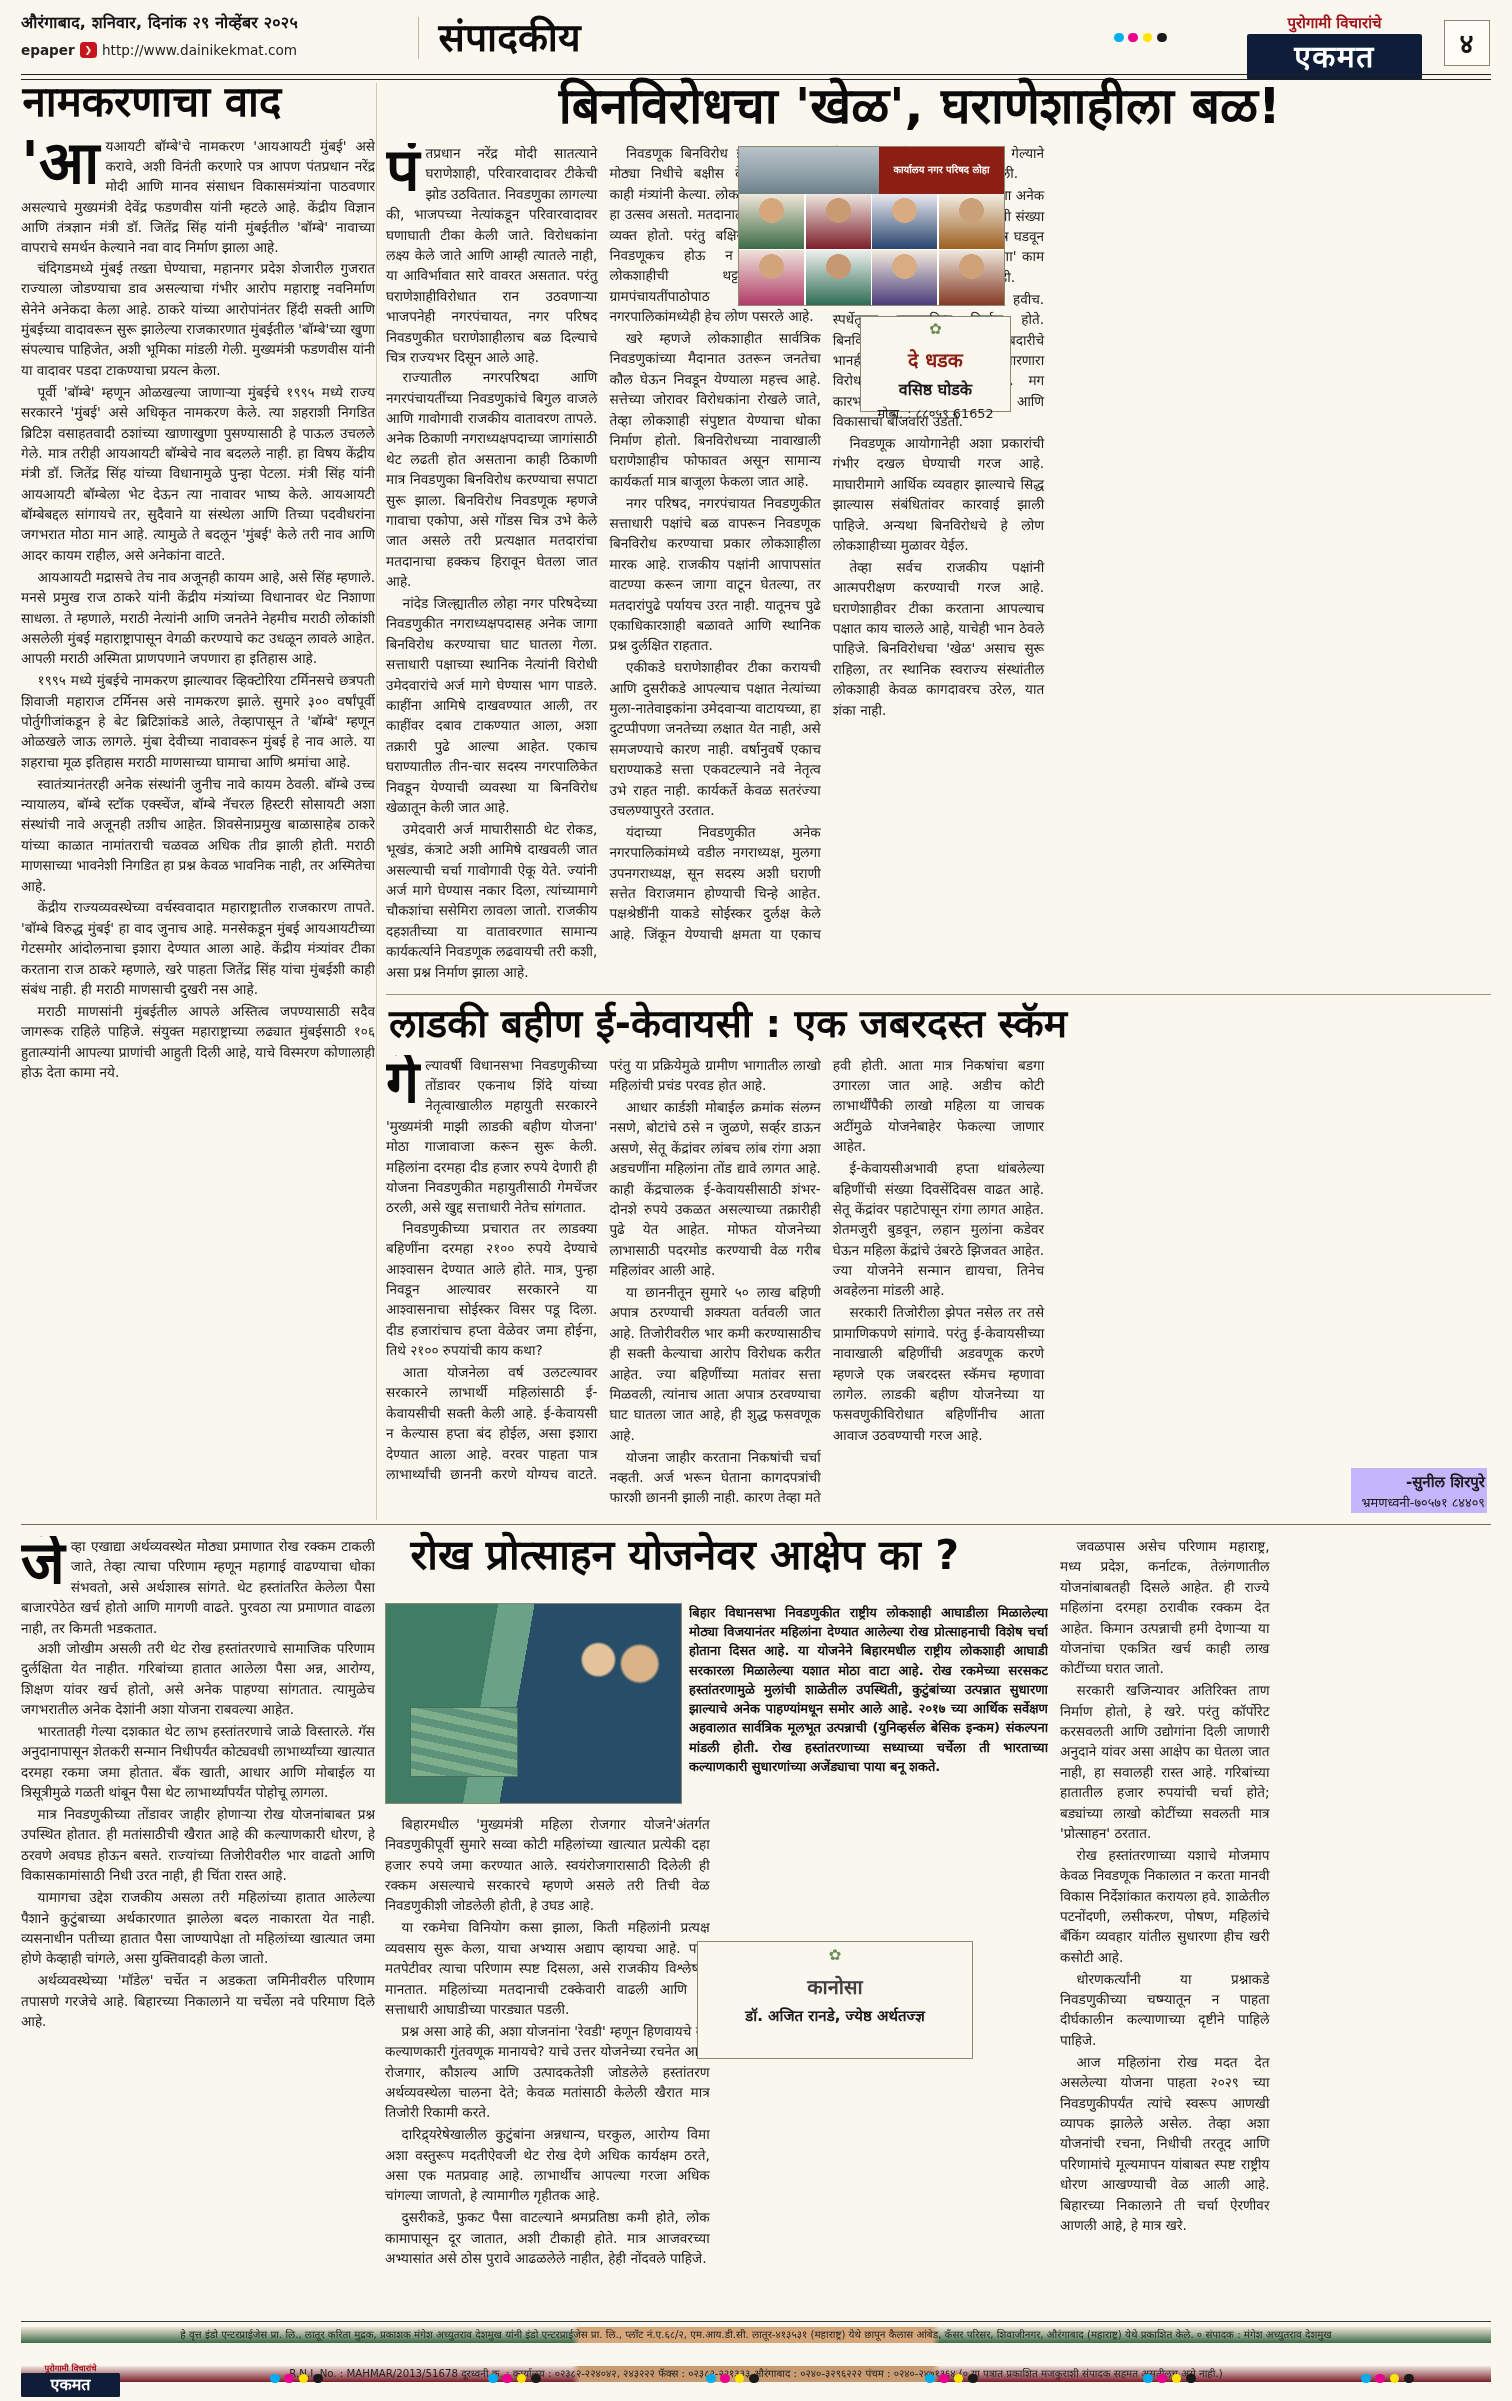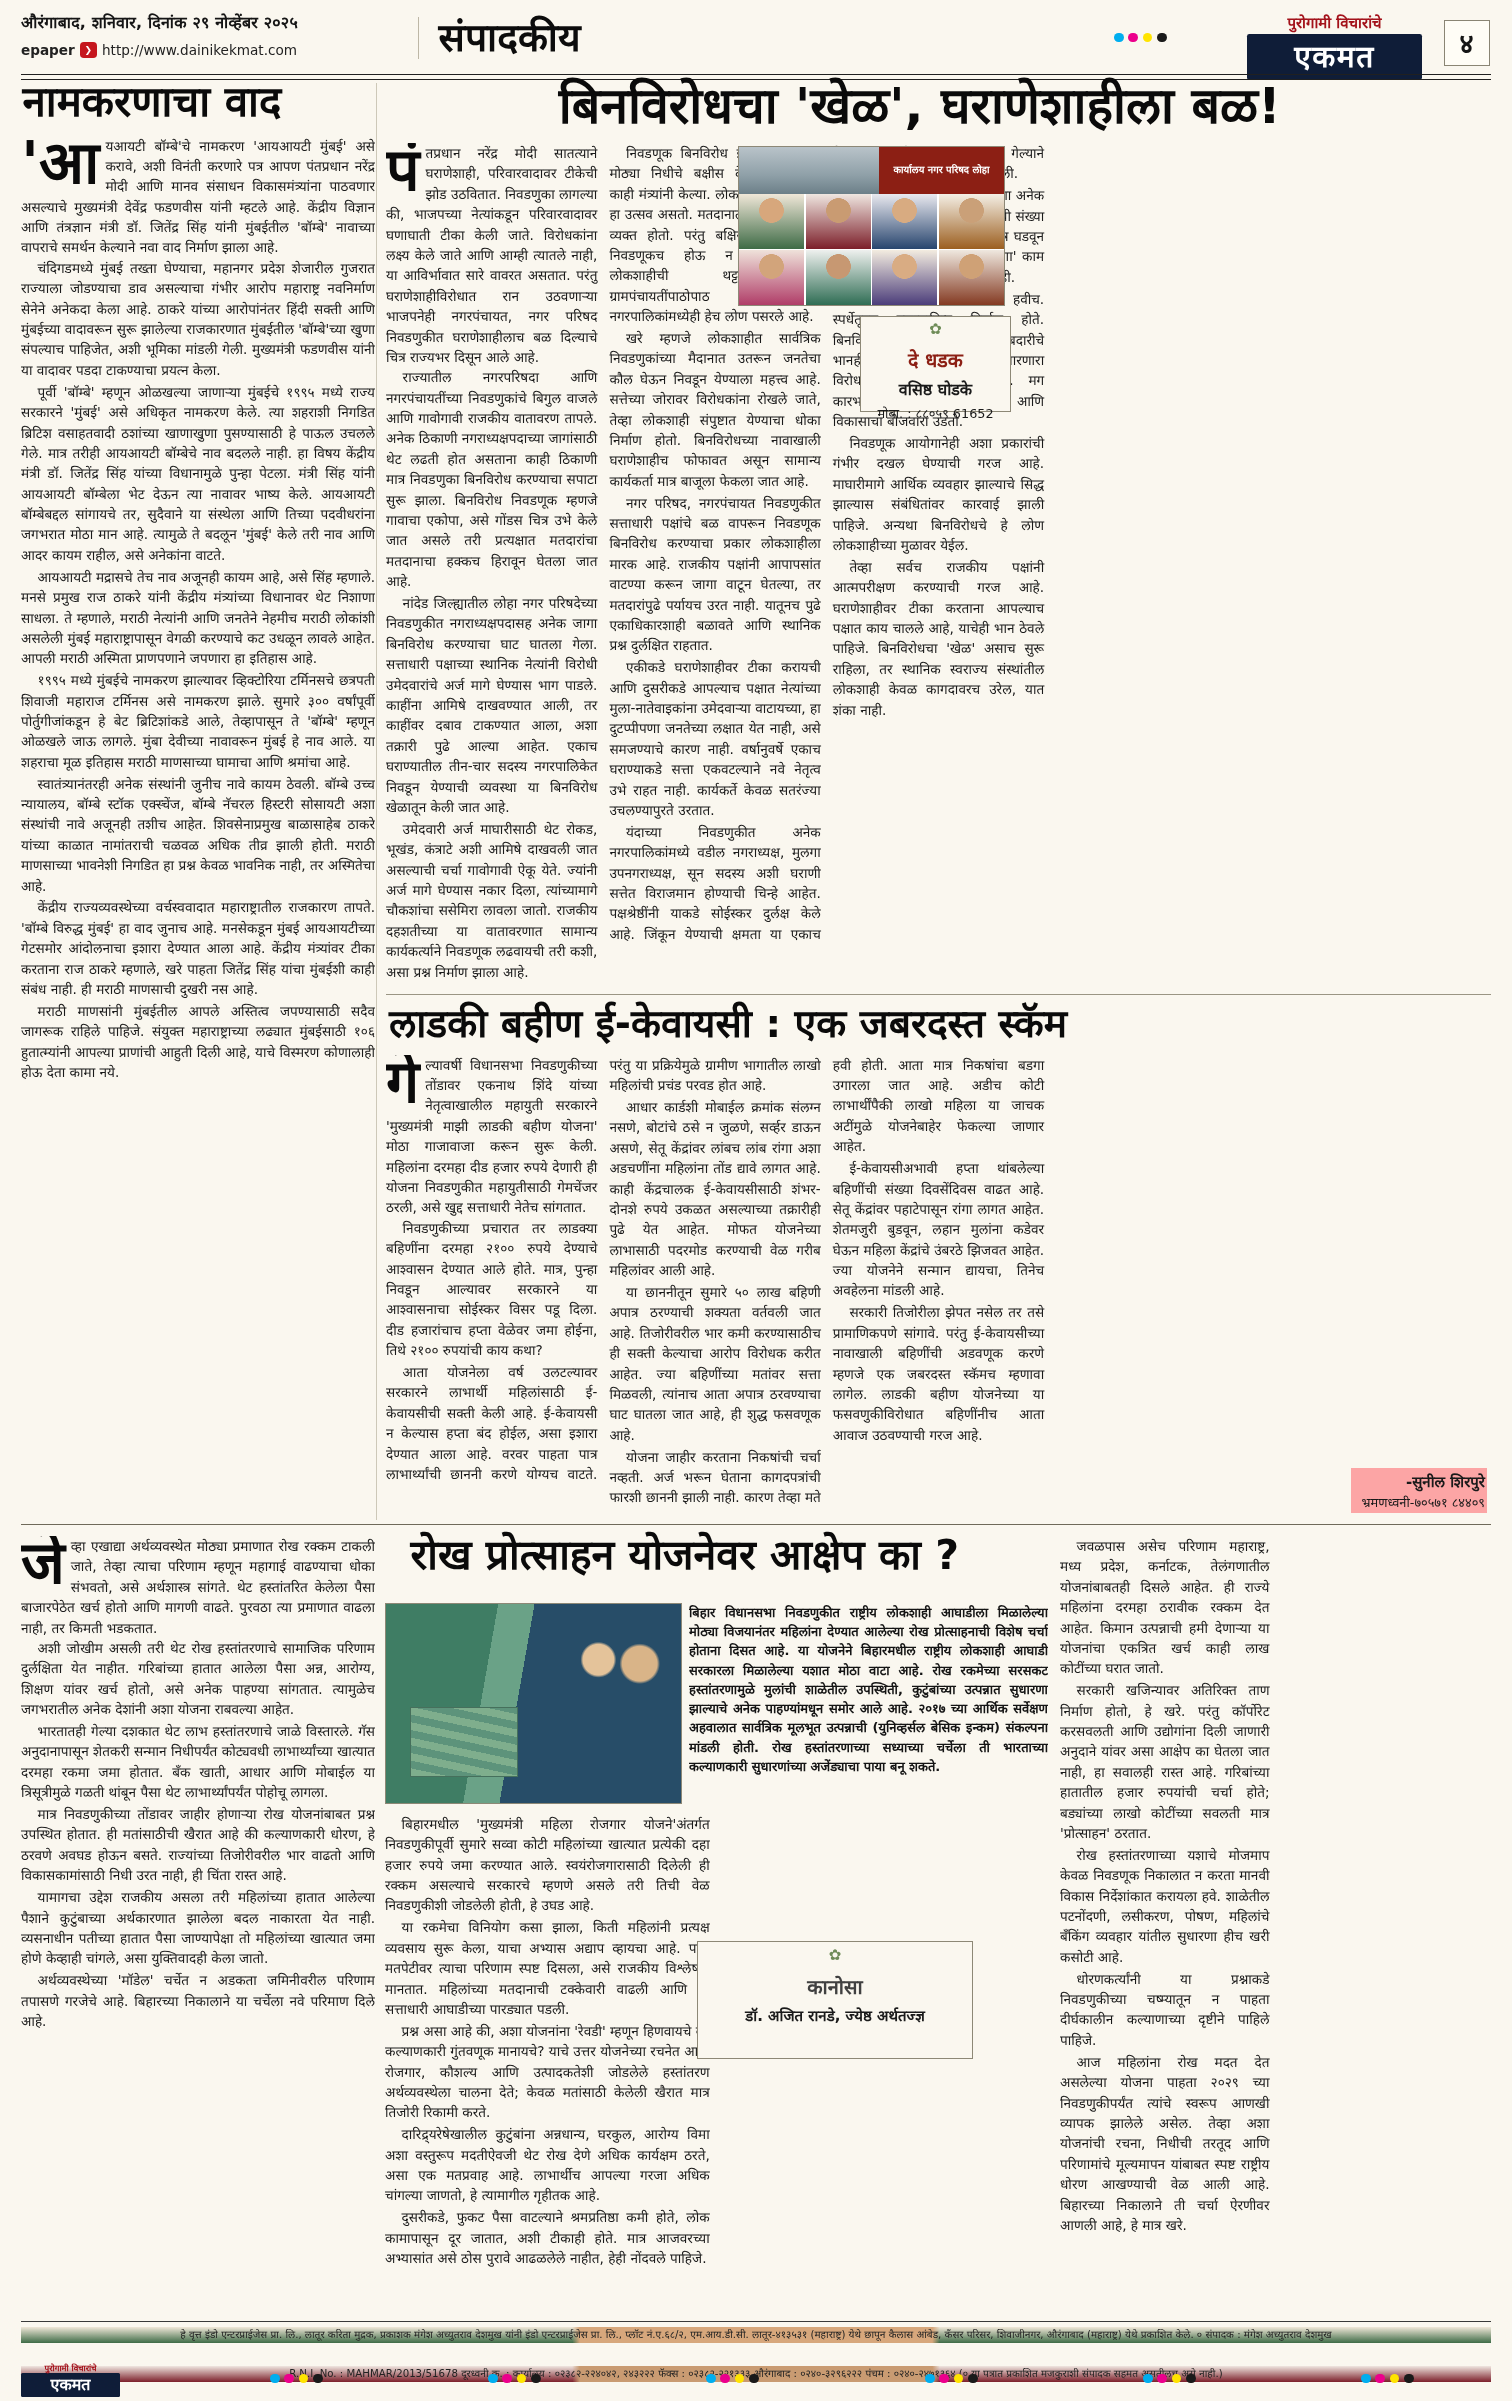--- a/index.html
+++ b/index.html
@@ -76,21 +76,21 @@
   .ab-ornament{color:#6f8c58;font-size:15px;line-height:1;}
   .ab-title{font-size:19.6px;font-weight:bold;color:#8c1f14;margin-top:9px;}
   .ab-name{font-size:16px;font-weight:bold;margin-top:3px;}
   .ab-phone{font-size:12.8px;margin-top:2.3px;}
   #a2-author{left:474px;top:173px;width:149px;height:89px;padding-top:4.5px;}
 
   
   #article3{position:absolute;left:386px;top:1002px;width:1105px;height:520px;}
   #article3 .headline{font-size:39px;margin:0 0 9px 3px;}
   .a3-content{position:relative;height:458px;column-count:5;column-gap:12px;}
-  .a3-byline{position:absolute;right:4.5px;bottom:0;background:#fca5a5;text-align:right;padding:3px 1.5px 0 10.5px;z-index:3;}
+  .a3-byline{position:absolute;right:4.5px;bottom:0;background:#c4b5fd;text-align:right;padding:3px 1.5px 0 10.5px;z-index:3;}
   .a3-byline .b1{font-size:15px;font-weight:bold;}
   .a3-byline .b2{font-size:12.8px;}
 
   
   #article4{position:absolute;left:21px;top:1530px;width:1470px;height:786px;}
   .a4-left{position:absolute;left:0;top:6px;width:354px;height:774px;overflow:hidden;}
   .a4-mid{position:absolute;left:364px;top:0;width:663px;height:786px;}
   .a4-mid .headline{font-size:41px;margin:3px 0 10.5px 25.6px;}
   .a4-mid-top{position:relative;height:202px;margin-top:24px;}
   .a4-photo{position:absolute;left:0;top:0;width:295px;height:199px;border:0.8px solid #8d8876;

